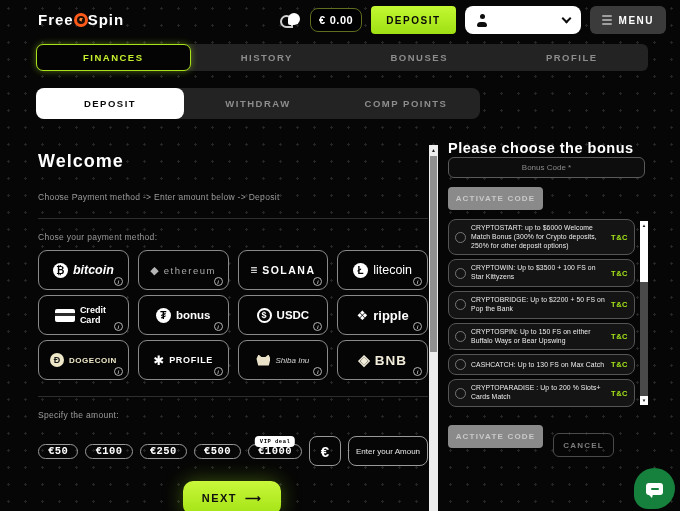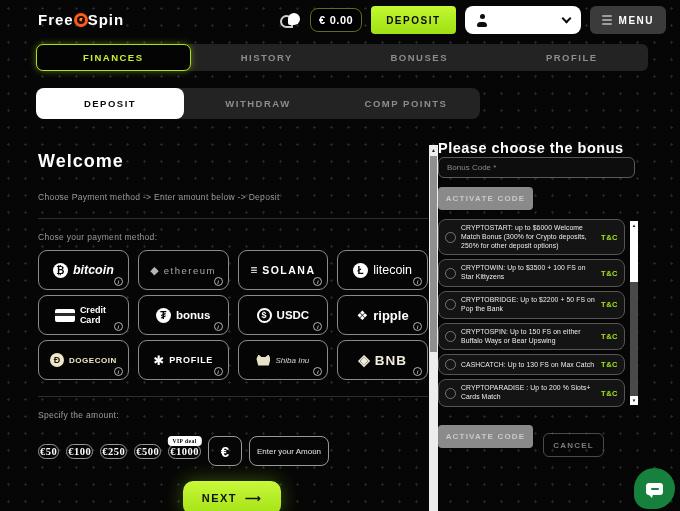--- a/index.html
+++ b/index.html
@@ -101,47 +101,47 @@
   .v-dogecoin .pm-label { font-size:8px; font-weight:bold; color:#efe8c8; letter-spacing:0.5px; }
   .v-cardano .pm-icon { color:#fff; font-size:13px; }
   .v-cardano .pm-label { font-size:9px; font-weight:bold; letter-spacing:0.7px; }
   .v-shiba .pm-icon { width:14px; height:11px; background:#e9e2c8;
           clip-path:polygon(0 38%, 14% 0, 36% 22%, 64% 22%, 86% 0, 100% 38%, 88% 100%, 12% 100%); }
   .v-shiba .pm-label { font-size:8px; font-style:italic; color:#d6d6d6; }
   .v-bnb .pm-icon { color:#f2edda; font-size:15px; font-weight:bold; }
   .v-bnb .pm-label { font-size:13.5px; font-weight:bold; color:#f2edda; letter-spacing:1px; }
 
   .amounts-row { margin-top:16px; display:flex; gap:7px; align-items:center; }
-  .amt-btn { height:15px; padding:0 1px; background:transparent; border:1px solid #999; border-radius:8px;
+  .amt-btn { height:15px; padding:0 9px; background:transparent; border:1px solid #999; border-radius:8px;
           color:#fff; font-weight:bold; font-size:10.5px; letter-spacing:0.5px; cursor:pointer;
-          position:relative; font-family:Liberation Serif, serif; }
+          position:relative; font-family:Liberation Mono, monospace; }
   .vip-badge { position:absolute; top:-9px; left:50%; transform:translateX(-50%); background:#fff; color:#000;
           font-size:5.5px; font-weight:bold; padding:2px 5px; border-radius:4px; white-space:nowrap; }
   .euro-prefix { width:34px; height:30px; border:1px solid #999; border-radius:8px; color:#fff;
           font-weight:bold; font-size:15px; display:flex; align-items:center; justify-content:center; }
   .amount-input { width:80px; height:30px; background:transparent; border:1px solid #999; border-radius:8px;
           color:#fff; font-size:8px; padding:0 7px; font-family:inherit; outline:none; }
   .amount-input::placeholder { color:#e4e4e4; }
 
   .next-btn { margin:15px 0 0 145px; width:98px; height:34px; border:none; border-radius:10px; cursor:pointer;
           background:linear-gradient(180deg,#c9f83a,#a3e214); color:#101010; font-weight:bold; font-size:11px;
           letter-spacing:1.5px; display:flex; align-items:center; justify-content:center; gap:8px;
           font-family:inherit; box-shadow:0 0 20px rgba(160,230,30,.35); }
 
   
   .mid-scrollbar { position:absolute; left:429px; top:145px; width:9px; height:366px; background:#ededed; }
   .mid-scrollbar .sb-arrow { position:absolute; top:1px; left:0; width:9px; text-align:center;
           font-size:5px; color:#222; line-height:8px; }
   .mid-scrollbar .sb-thumb { position:absolute; top:11px; left:1px; width:7px; height:196px; background:#8f8f8f; }
 
   
-  .right-panel { position:absolute; left:438px; top:140px; width:198px; }
+  .right-panel { position:absolute; left:448px; top:140px; width:198px; }
   .bonus-title { font-size:14.5px; font-weight:bold; letter-spacing:0.5px; }
   .bonus-code-input { width:197px; height:21px; background:#0d0d0d; border:1px solid #5a5a5a;
-          border-radius:6px; color:#ddd; font-size:8px; padding:0 8px; font-family:inherit; outline:none; }
+          border-radius:6px; color:#ddd; font-size:8px; padding:0 8px; font-family:inherit; outline:none;text-align:center; }
   .bonus-code-input::placeholder { color:#8a8a8a; }
   .activate-btn { margin-top:9px; width:95px; height:23px; background:#8a8a8a; border:none; border-radius:4px;
           color:#c9c9c9; font-size:8px; font-weight:bold; letter-spacing:1.2px; cursor:pointer; font-family:inherit; }
 
   .bonus-list { margin-top:9px; width:200px; position:relative; padding-right:13px;
           display:flex; flex-direction:column; gap:4px; }
   .bonus-item { background:#141414; border:1px solid #555; border-radius:8px; padding:4px 6px;
           display:flex; align-items:center; gap:5px; cursor:pointer; }
   .radio-icon { width:11px; height:11px; border:1.5px solid #777; border-radius:50%; flex-shrink:0; }
   .bonus-text { flex:1; font-size:6.8px; color:#eee; line-height:1.3; letter-spacing:0.1px; }

